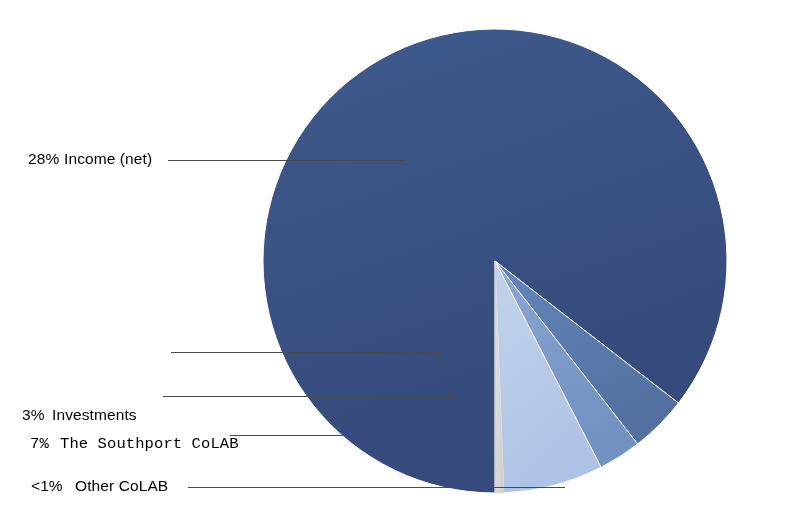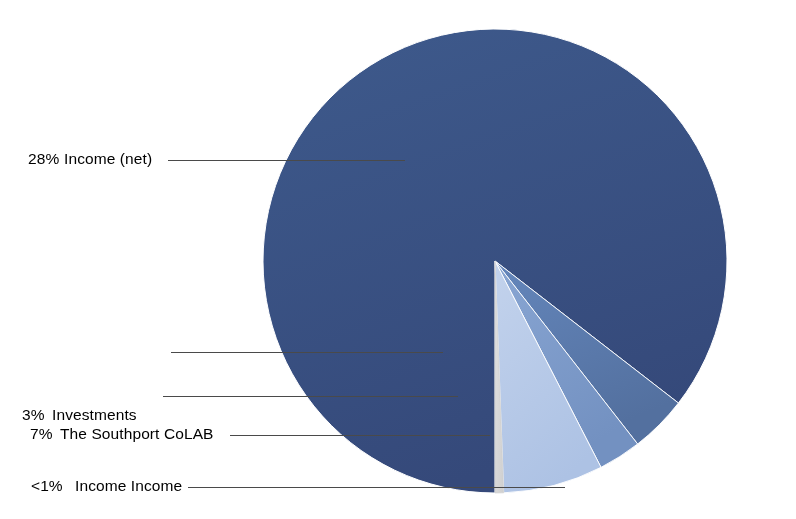--- a/index.html
+++ b/index.html
@@ -99,21 +99,21 @@
 
   <div class="label-text" style="left:28px; top:151px;">
     <span class="label-pct" style="display:inline-block; width:36px;">28%</span><span class="label-name">Income (net)</span>
   </div>
 
 
   <div class="label-text" style="left:22px; top:387px;margin-top:20px;">
     <span class="label-pct" style="display:inline-block; width:30px;">3%</span><span class="label-name">Investments</span>
   </div>
 
-  <div class="label-text" style="left:30px; top:426px;">
+  <div class="label-text" style="left:30px; top:437px;font-family:Liberation Mono, monospace;">
     <span class="label-pct" style="display:inline-block; width:30px;">7%</span><span class="label-name">The Southport CoLAB</span>
   </div>
 
   <div class="label-text" style="left:31px; top:478px;">
-    <span class="label-pct" style="display:inline-block; width:44px;">&lt;1%</span><span class="label-name">Income Income</span>
+    <span class="label-pct" style="display:inline-block; width:44px;">&lt;1%</span><span class="label-name">Other CoLAB</span>
   </div>
 
 </div>
 
 </body></html>

